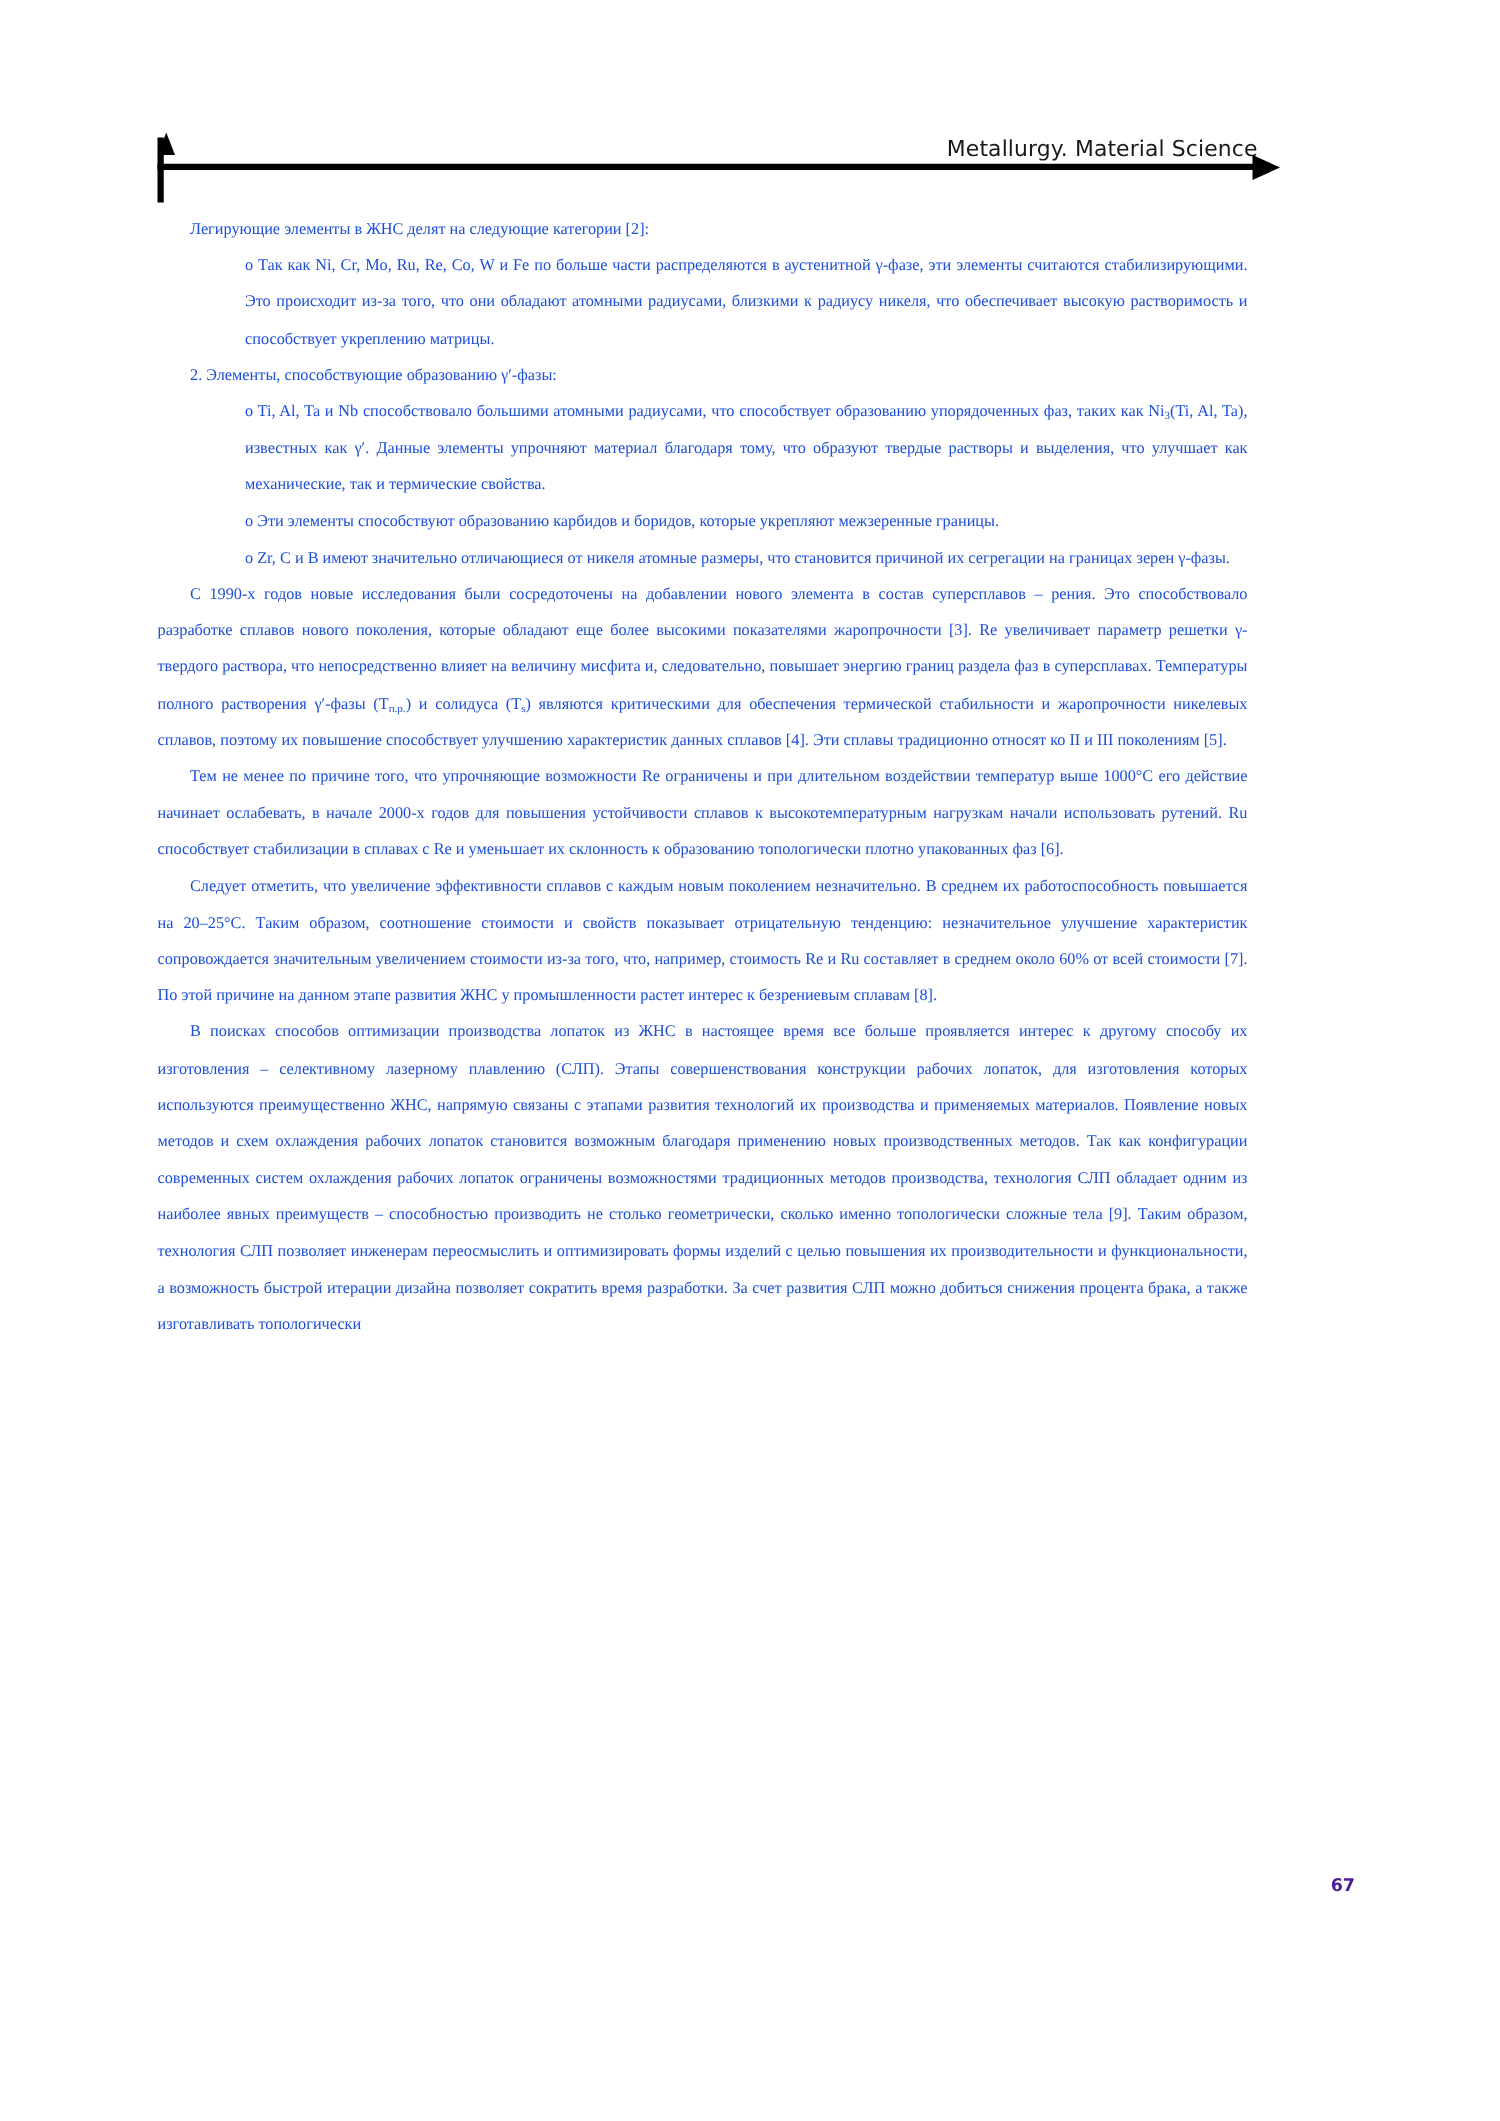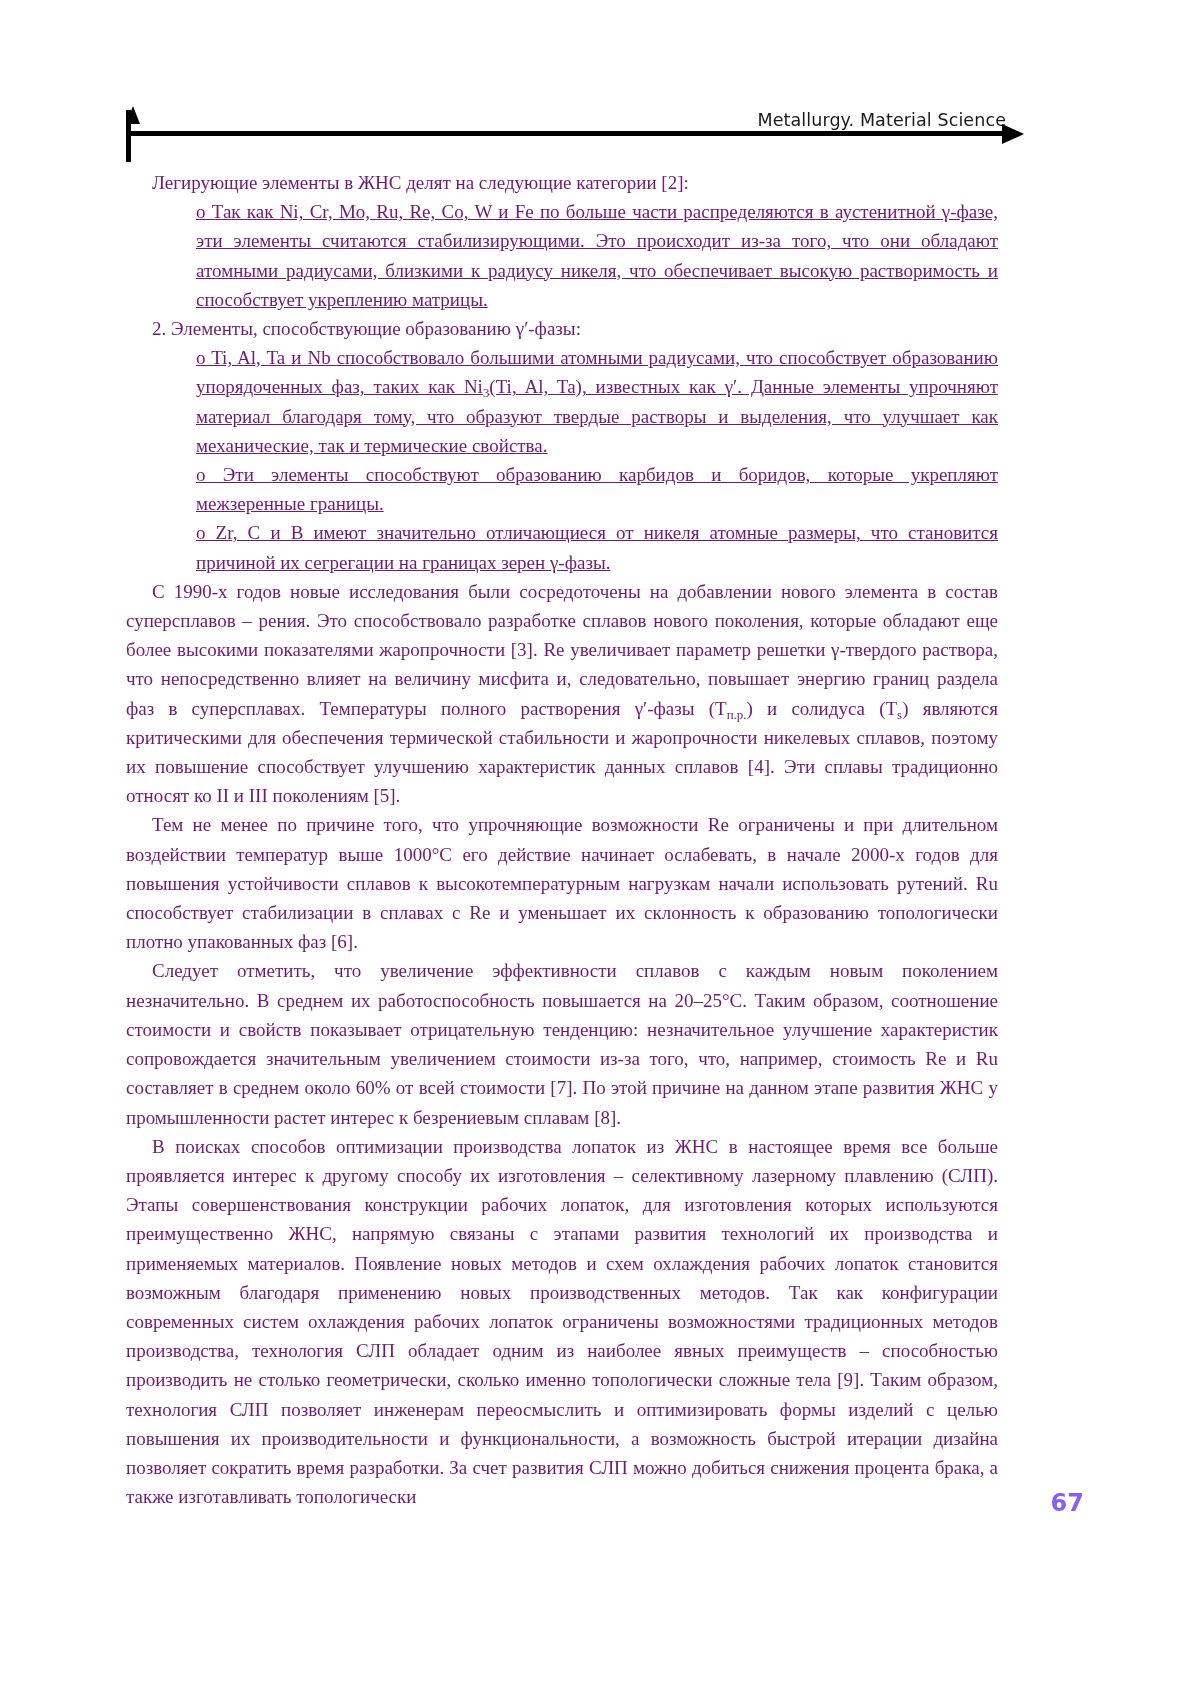--- a/index.html
+++ b/index.html
@@ -78,56 +78,55 @@
     border-right: 7px solid transparent;
     border-bottom: 18px solid #000000;
   }
 
   
   .content {
     position: absolute;
     top: 168px;
     left: 126px;
     width: 872px;
-    font-size: 19px;
+    font-size: 13px;
     line-height: 29.2px;
     text-align: justify;
     text-justify: inter-word;
-    color: #701a75;
+    color: #1d4ed8;
   }
   .content p {
     margin: 0;
     text-indent: 0;
   }
   p.para {
     text-indent: 26px;
   }
   p.level1 {
     text-indent: 26px;
   }
   p.level2 {
     text-indent: 0;
     padding-left: 70px;
-    text-decoration: underline;
   }
   sub {
     font-size: 0.68em;
     vertical-align: -0.28em;
     line-height: 0;
   }
 
   
   .page-number {
     position: absolute;
     right: 116px;
     bottom: 180px;
     font-family: "DejaVu Sans", sans-serif;
-    font-size: 24px;
+    font-size: 14px;
     font-weight: 700;
-    color: #8b5cf6;
+    color: #4c1d95;
   }
 </style>
 </head>
 <body>
 
 <div class="page">
 
   <div class="header">
     <div class="header-title">Metallurgy. Material Science</div>
     <div class="stem-line">

